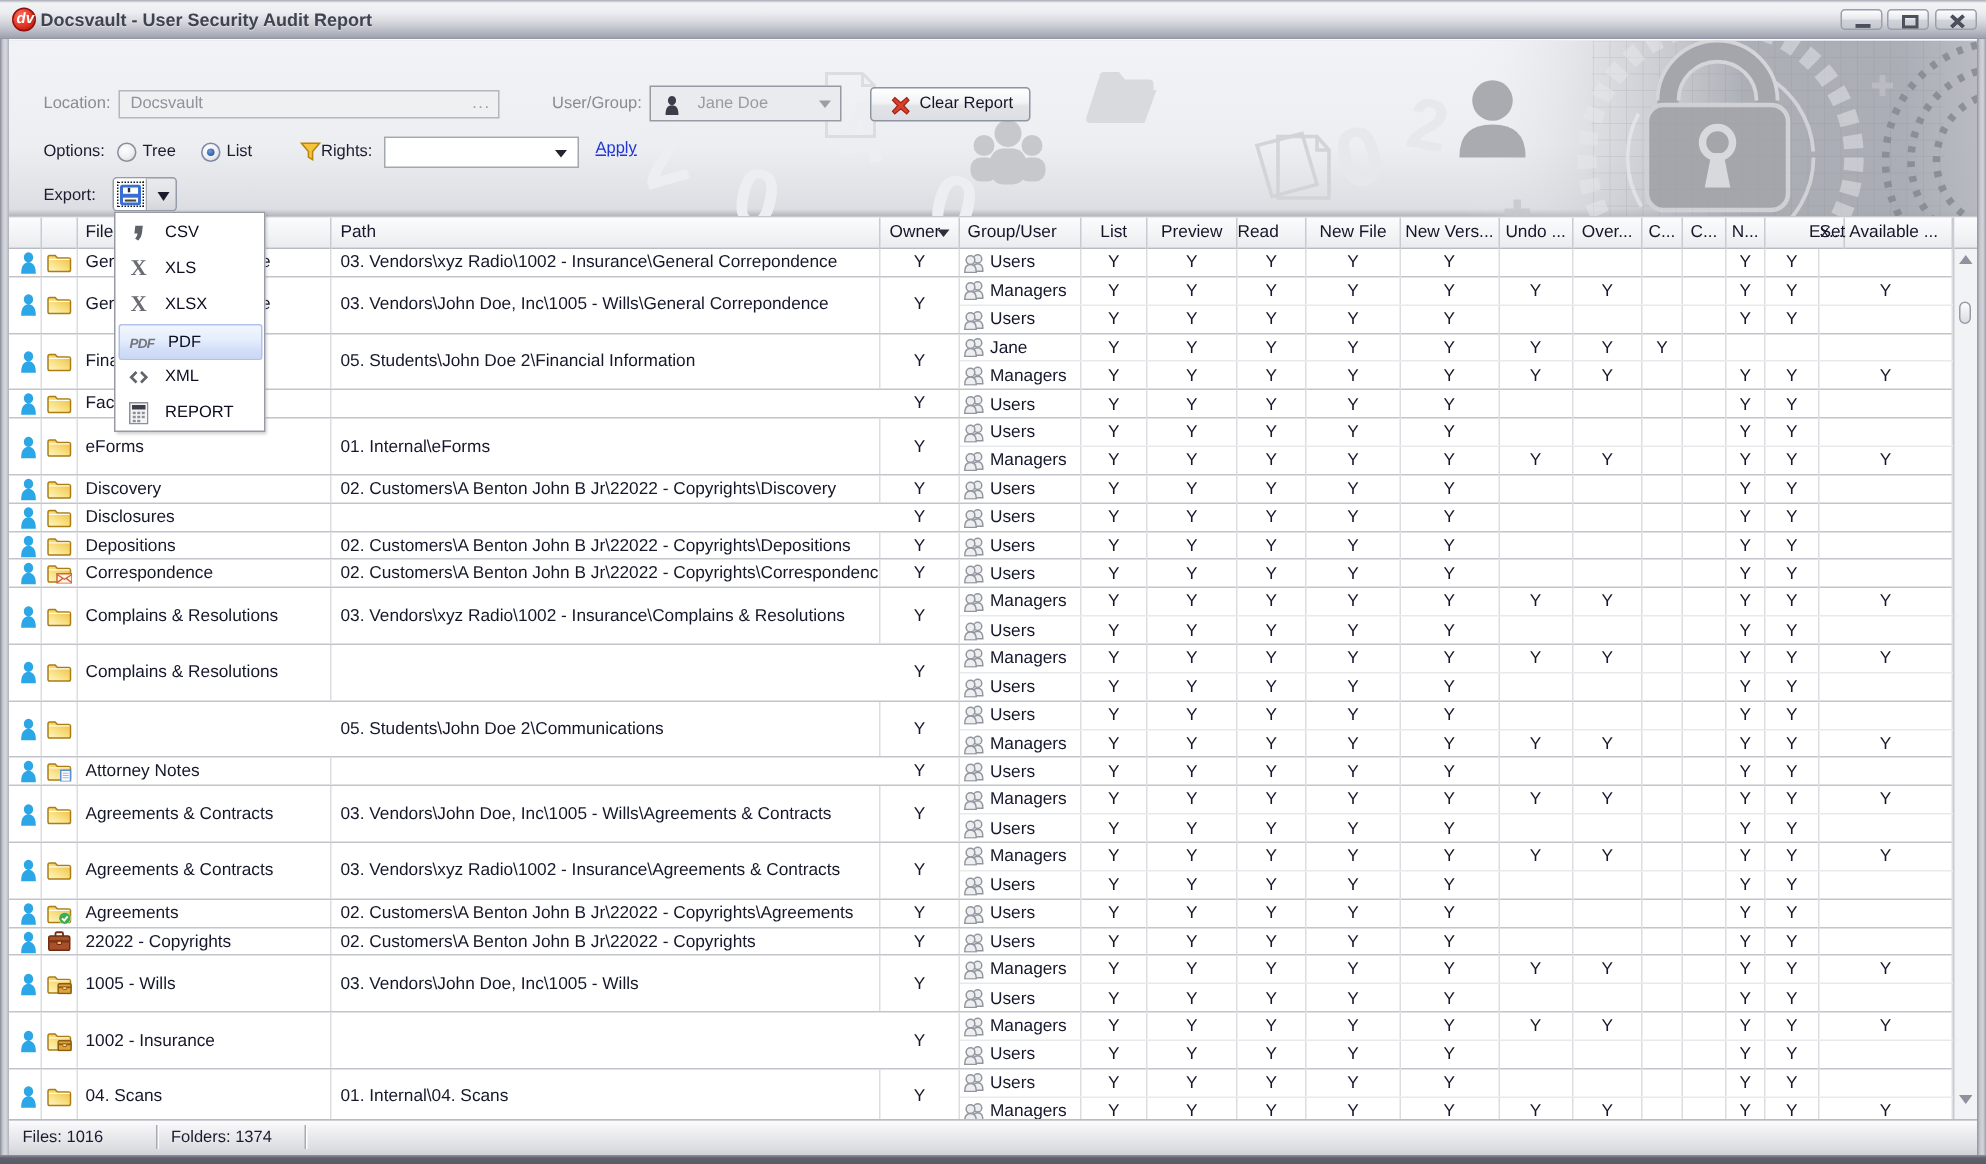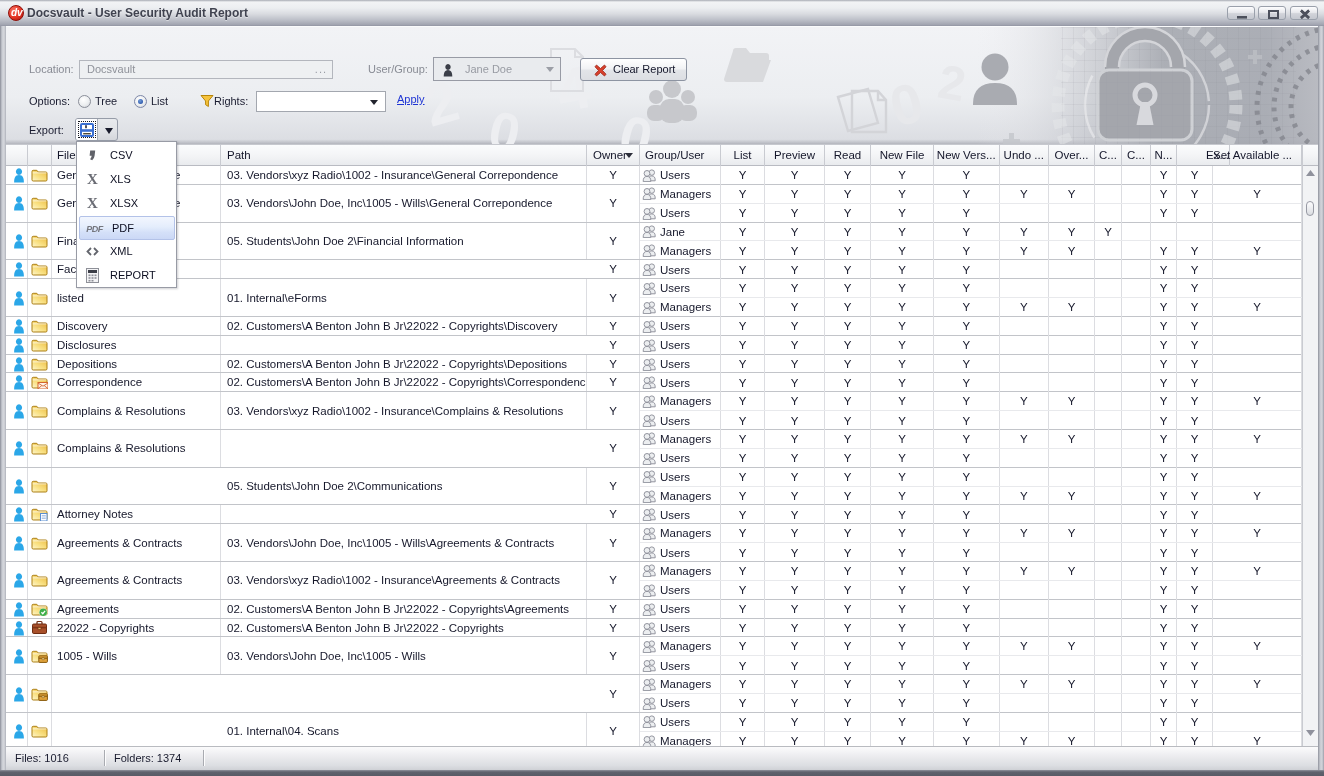--- a/index.html
+++ b/index.html
@@ -236,21 +236,21 @@
 <div class="tbl">
 <div class="thead">
       <div class="hc" style="left:0;width:22px"></div>
       <div class="hc" style="left:22px;width:24px"></div>
       <div class="hc" style="left:46px;width:169px;padding-left:5px">File</div>
       <div class="hc" style="left:215px;width:366px;padding-left:6px">Path</div>
       <div class="hc" style="left:581px;width:53px;padding-left:6px">Owner<span style="position:absolute;right:6px;top:8px;width:0;height:0;border-left:4px solid transparent;border-right:4px solid transparent;border-top:5px solid #2c2e3a"></span></div>
       <div class="hc" style="left:634px;width:81px;padding-left:5px">Group/User</div>
       <div class="hc" style="left:715px;width:44px;text-align:center">List</div>
       <div class="hc" style="left:759px;width:60px;text-align:center">Preview</div>
-      <div class="hc" style="left:819px;width:46px;text-align:center">Read</div>
+      <div class="hc" style="left:819px;width:46px;">Read</div>
       <div class="hc" style="left:865px;width:63px;text-align:center">New File</div>
       <div class="hc" style="left:928px;width:65.5px;text-align:center">New Vers...</div>
       <div class="hc" style="left:993.5px;width:49.5px;text-align:center">Undo ...</div>
       <div class="hc" style="left:1043px;width:46px;text-align:center">Over...</div>
       <div class="hc" style="left:1089px;width:27px;text-align:center">C...</div>
       <div class="hc" style="left:1116px;width:29px;text-align:center">C...</div>
       <div class="hc" style="left:1145px;width:26px;text-align:center">N...</div>
       <div class="hc" style="left:1188px;width:36px;text-align:right">Ex...</div>
       <div class="hc" style="left:1207px;width:89px;text-align:left">Set Available ...</div>
     </div>
@@ -446,21 +446,21 @@
         <div class="lcell ic" style="left:0;width:22px;padding-left:5px">
           <svg width="14" height="16" viewBox="0 0 13 16">
             <use href="#person"></use>
           </svg>
         </div>
         <div class="lcell ic" style="left:22px;width:24px">
           <svg width="17" height="14" viewBox="0 0 17 14">
             <use href="#fold"></use>
           </svg>
         </div>
-        <div class="lcell ftxt" style="left:46px;width:169px">listed</div>
+        <div class="lcell ftxt" style="left:46px;width:169px">eForms</div>
         <div class="lcell ptxt2" style="left:215px;width:366px">01. Internal\eForms</div>
         <div class="lcell own" style="left:581px;width:53px">Y</div>
         <div class="subs">
           <div class="sub sub2" style="top:0px;height:18.86px">
             <div class="c g" style="width:81px">
               <svg width="15" height="13" viewBox="0 0 15 13">
                 <use href="#grp"></use>
               </svg>
               <span style="margin-left:3px">Users</span>
             </div>
@@ -1116,20 +1116,21 @@
           </svg>
         </div>
         <div class="lcell ic" style="left:22px;width:24px">
           <svg width="17" height="14" viewBox="0 0 17 14">
             <use href="#fold"></use>
             <rect x="7.8" y="6.8" width="8.6" height="6.6" rx="0.8" fill="#e0a33c" stroke="#8a5c10" stroke-width="1"></rect>
             <rect x="7.8" y="8.6" width="8.6" height="1.2" fill="#8a5c10"></rect>
             <rect x="10.9" y="8.9" width="2.4" height="1.8" rx="0.3" fill="#f7dc9c" stroke="#8a5c10" stroke-width="0.6"></rect>
           </svg>
         </div>
+        <div class="lcell ftxt" style="left:46px;width:169px">1002 - Insurance</div>
         <div class="lcell own" style="left:581px;width:53px">Y</div>
         <div class="subs">
           <div class="sub sub2" style="top:0px;height:18.86px">
             <div class="c g" style="width:81px">
               <svg width="15" height="13" viewBox="0 0 15 13">
                 <use href="#grp"></use>
               </svg>
               <span style="margin-left:3px">Managers</span>
             </div>
             <div class="c" style="width:44px">Y</div>
@@ -1171,20 +1172,21 @@
         <div class="lcell ic" style="left:0;width:22px;padding-left:5px">
           <svg width="14" height="16" viewBox="0 0 13 16">
             <use href="#person"></use>
           </svg>
         </div>
         <div class="lcell ic" style="left:22px;width:24px">
           <svg width="17" height="14" viewBox="0 0 17 14">
             <use href="#fold"></use>
           </svg>
         </div>
+        <div class="lcell ftxt" style="left:46px;width:169px">04. Scans</div>
         <div class="lcell ptxt2" style="left:215px;width:366px">01. Internal\04. Scans</div>
         <div class="lcell own" style="left:581px;width:53px">Y</div>
         <div class="subs">
           <div class="sub sub2" style="top:0px;height:18.86px">
             <div class="c g" style="width:81px">
               <svg width="15" height="13" viewBox="0 0 15 13">
                 <use href="#grp"></use>
               </svg>
               <span style="margin-left:3px">Users</span>
             </div>

